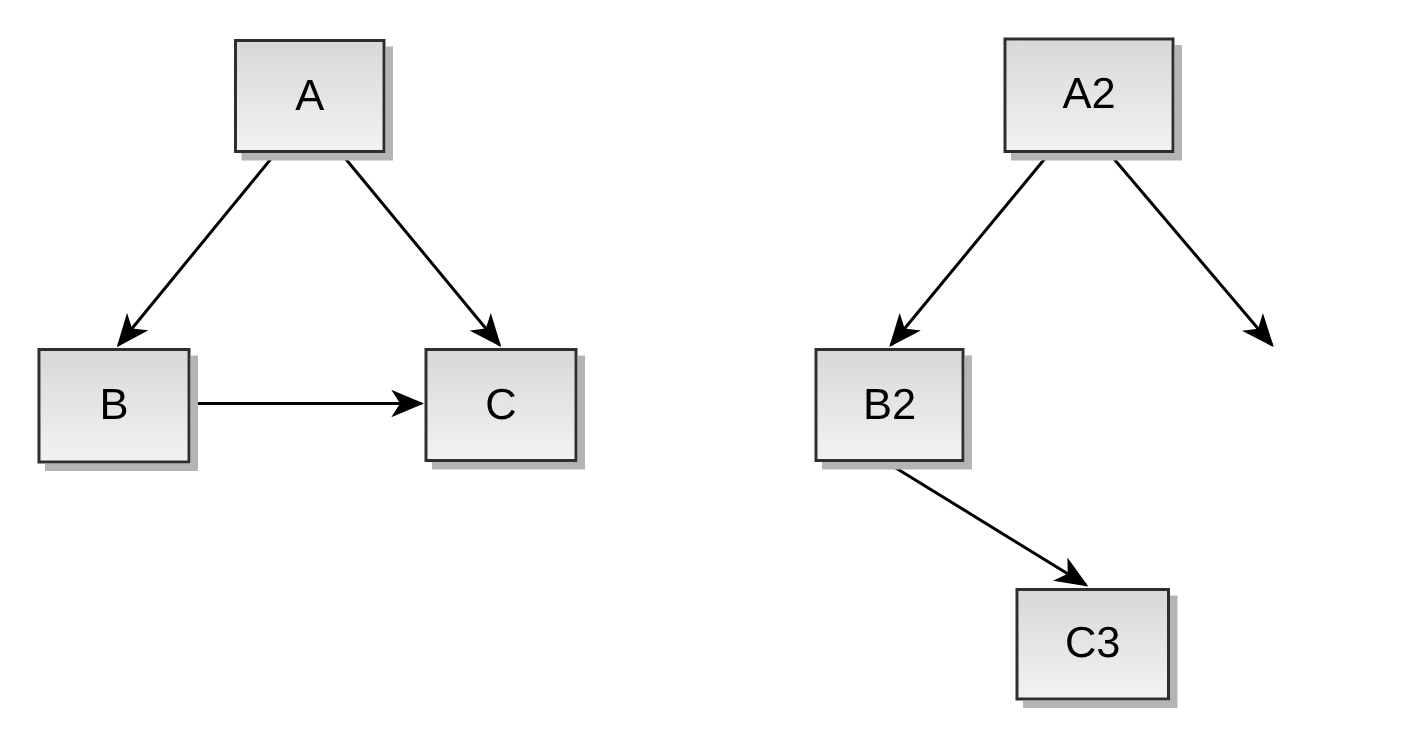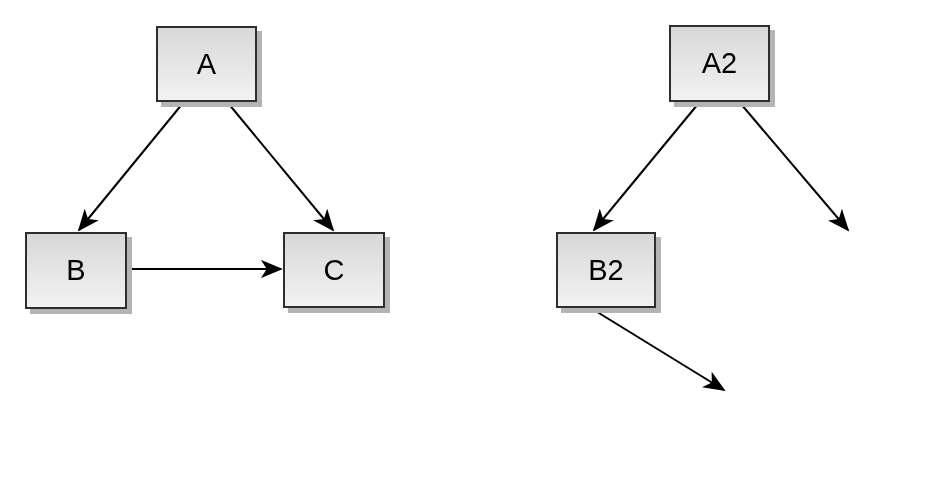--- a/index.html
+++ b/index.html
@@ -71,20 +71,23 @@
   <div class="node-layer" id="node-layer">
       <div class="node" style="left: 156px; top: 26px; width: 101px; height: 76px;">
         <span>A</span>
       </div>
       <div class="node" style="left: 25px; top: 232px; width: 102px; height: 77px;">
         <span>B</span>
       </div>
       <div class="node" style="left: 283px; top: 232px; width: 102px; height: 76px;">
         <span>C</span>
       </div>
-      <div class="node" style="left: 669px; top: 25px; width: 101px; height: 77px;">
+      <div class="node" style="left: 669px; top: 25px; width: 114px; height: 77px;">
         <span>A2</span>
       </div>
-      <div class="node" style="left: 556px; top: 232px; width: 100px; height: 76px;">
+      <div class="node" style="left: 543px; top: 232px; width: 100px; height: 76px;">
         <span>B2</span>
+      </div>
+      <div class="node" style="left: 677px; top: 392px; width: 103px; height: 75px;">
+        <span>C3</span>
       </div>
     </div>
 </div>
 
 </body></html>

